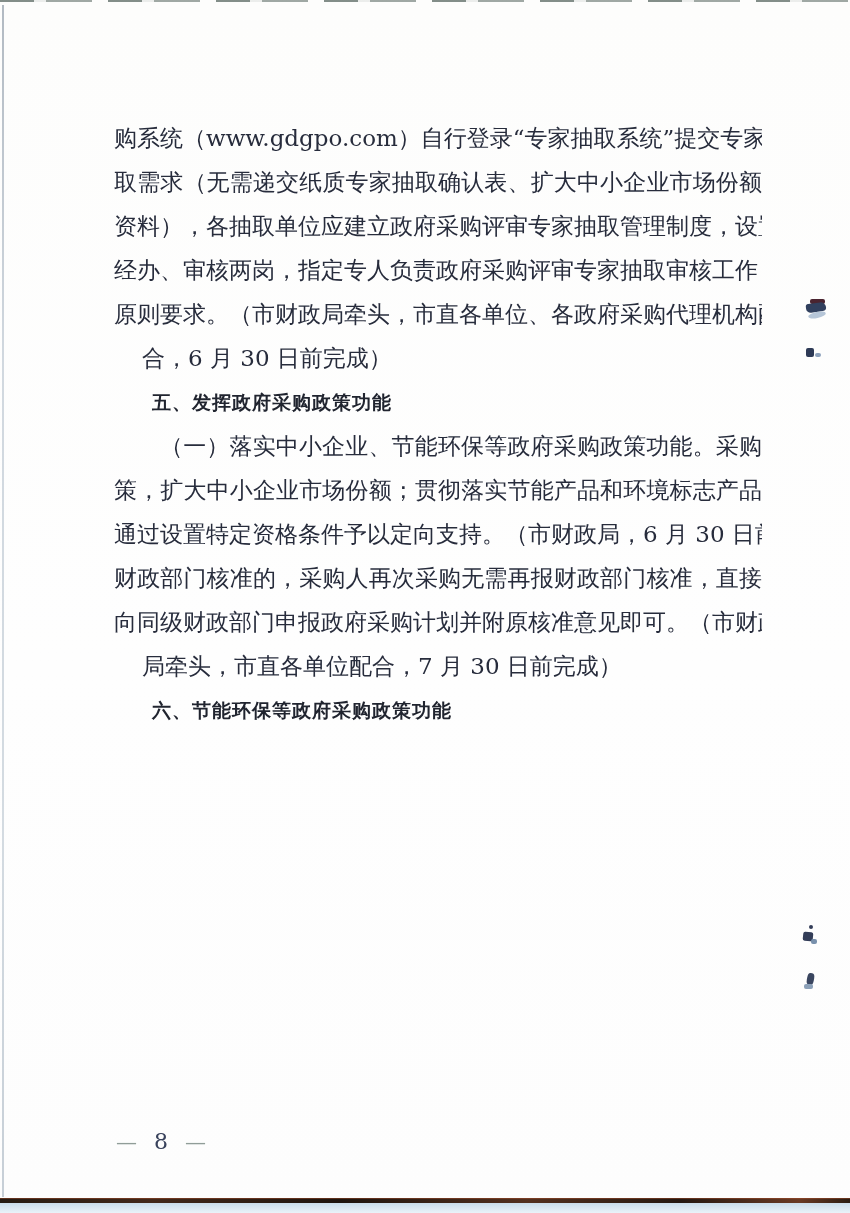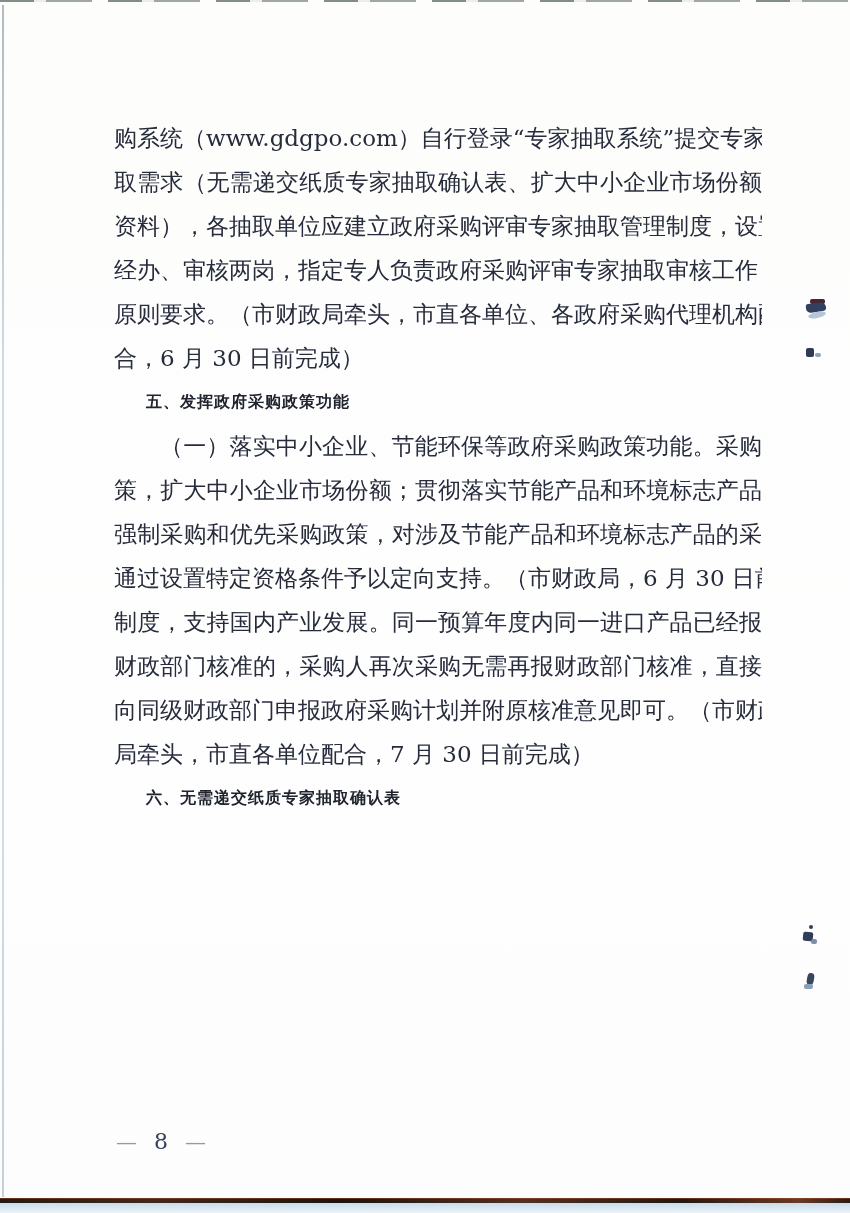--- a/index.html
+++ b/index.html
@@ -36,26 +36,26 @@
   
   .content {
     position:absolute; left:114px; top:116px; width:648px;
     color:#272c3c;
     font-size:23px;
   }
   .line {
     height:44px; line-height:44px; white-space:nowrap; overflow:hidden;
     text-align:justify; text-align-last:justify;
   }
-  .line.last { text-align-last:left; }
+  .line.last { text-align-last:left;margin-left:28px; }
   .line.ind { text-indent:2em; }
   .heading {
     height:44px; line-height:44px; white-space:nowrap; overflow:hidden;
     font-family:"DejaVu Sans","Liberation Sans",sans-serif;
-    font-weight:700; text-indent:2em; font-size:16px; color:#20242f;
+    font-weight:700; text-indent:2em; font-size:19px; color:#20242f;
     letter-spacing:1px;
   }
   
   .footer {
     position:absolute; left:116px; top:1129px;
     display:flex; align-items:center; gap:17px;
     font-size:21px;
   }
   .footer .dash { color:#7e8d87; opacity:.85; }
   .footer .num { color:#39425c; font-size:22px; }
@@ -91,29 +91,27 @@
     <div class="line">取需求（无需递交纸质专家抽取确认表、扩大中小企业市场份额</div>
     <div class="line">资料），各抽取单位应建立政府采购评审专家抽取管理制度，设置</div>
     <div class="line">经办、审核两岗，指定专人负责政府采购评审专家抽取审核工作，</div>
     <div class="line">原则要求。（市财政局牵头，市直各单位、各政府采购代理机构配</div>
     <div class="line last">合，6 月 30 日前完成）</div>
 
     <div class="heading">五、发挥政府采购政策功能</div>
 
     <div class="line ind">（一）落实中小企业、节能环保等政府采购政策功能。采购</div>
     <div class="line">策，扩大中小企业市场份额；贯彻落实节能产品和环境标志产品</div>
-    <div class="line">强制采购和优先采购政策，对涉及节能产品和环境标志产品的采</div>
     <div class="line">通过设置特定资格条件予以定向支持。（市财政局，6 月 30 日前</div>
 
-    <div class="line">制度，支持国内产业发展。同一预算年度内同一进口产品已经报</div>
     <div class="line">财政部门核准的，采购人再次采购无需再报财政部门核准，直接</div>
     <div class="line">向同级财政部门申报政府采购计划并附原核准意见即可。（市财政</div>
     <div class="line last">局牵头，市直各单位配合，7 月 30 日前完成）</div>
 
-    <div class="heading">六、无需递交纸质专家抽取确认表</div>
+    <div class="heading">六、节能环保等政府采购政策功能</div>
   </div>
 
   <div class="footer">
     <span class="dash">—</span>
     <span class="num">8</span>
     <span class="dash">—</span>
   </div>
 
   <div class="artifact a1">
     <i class="p1"></i>

